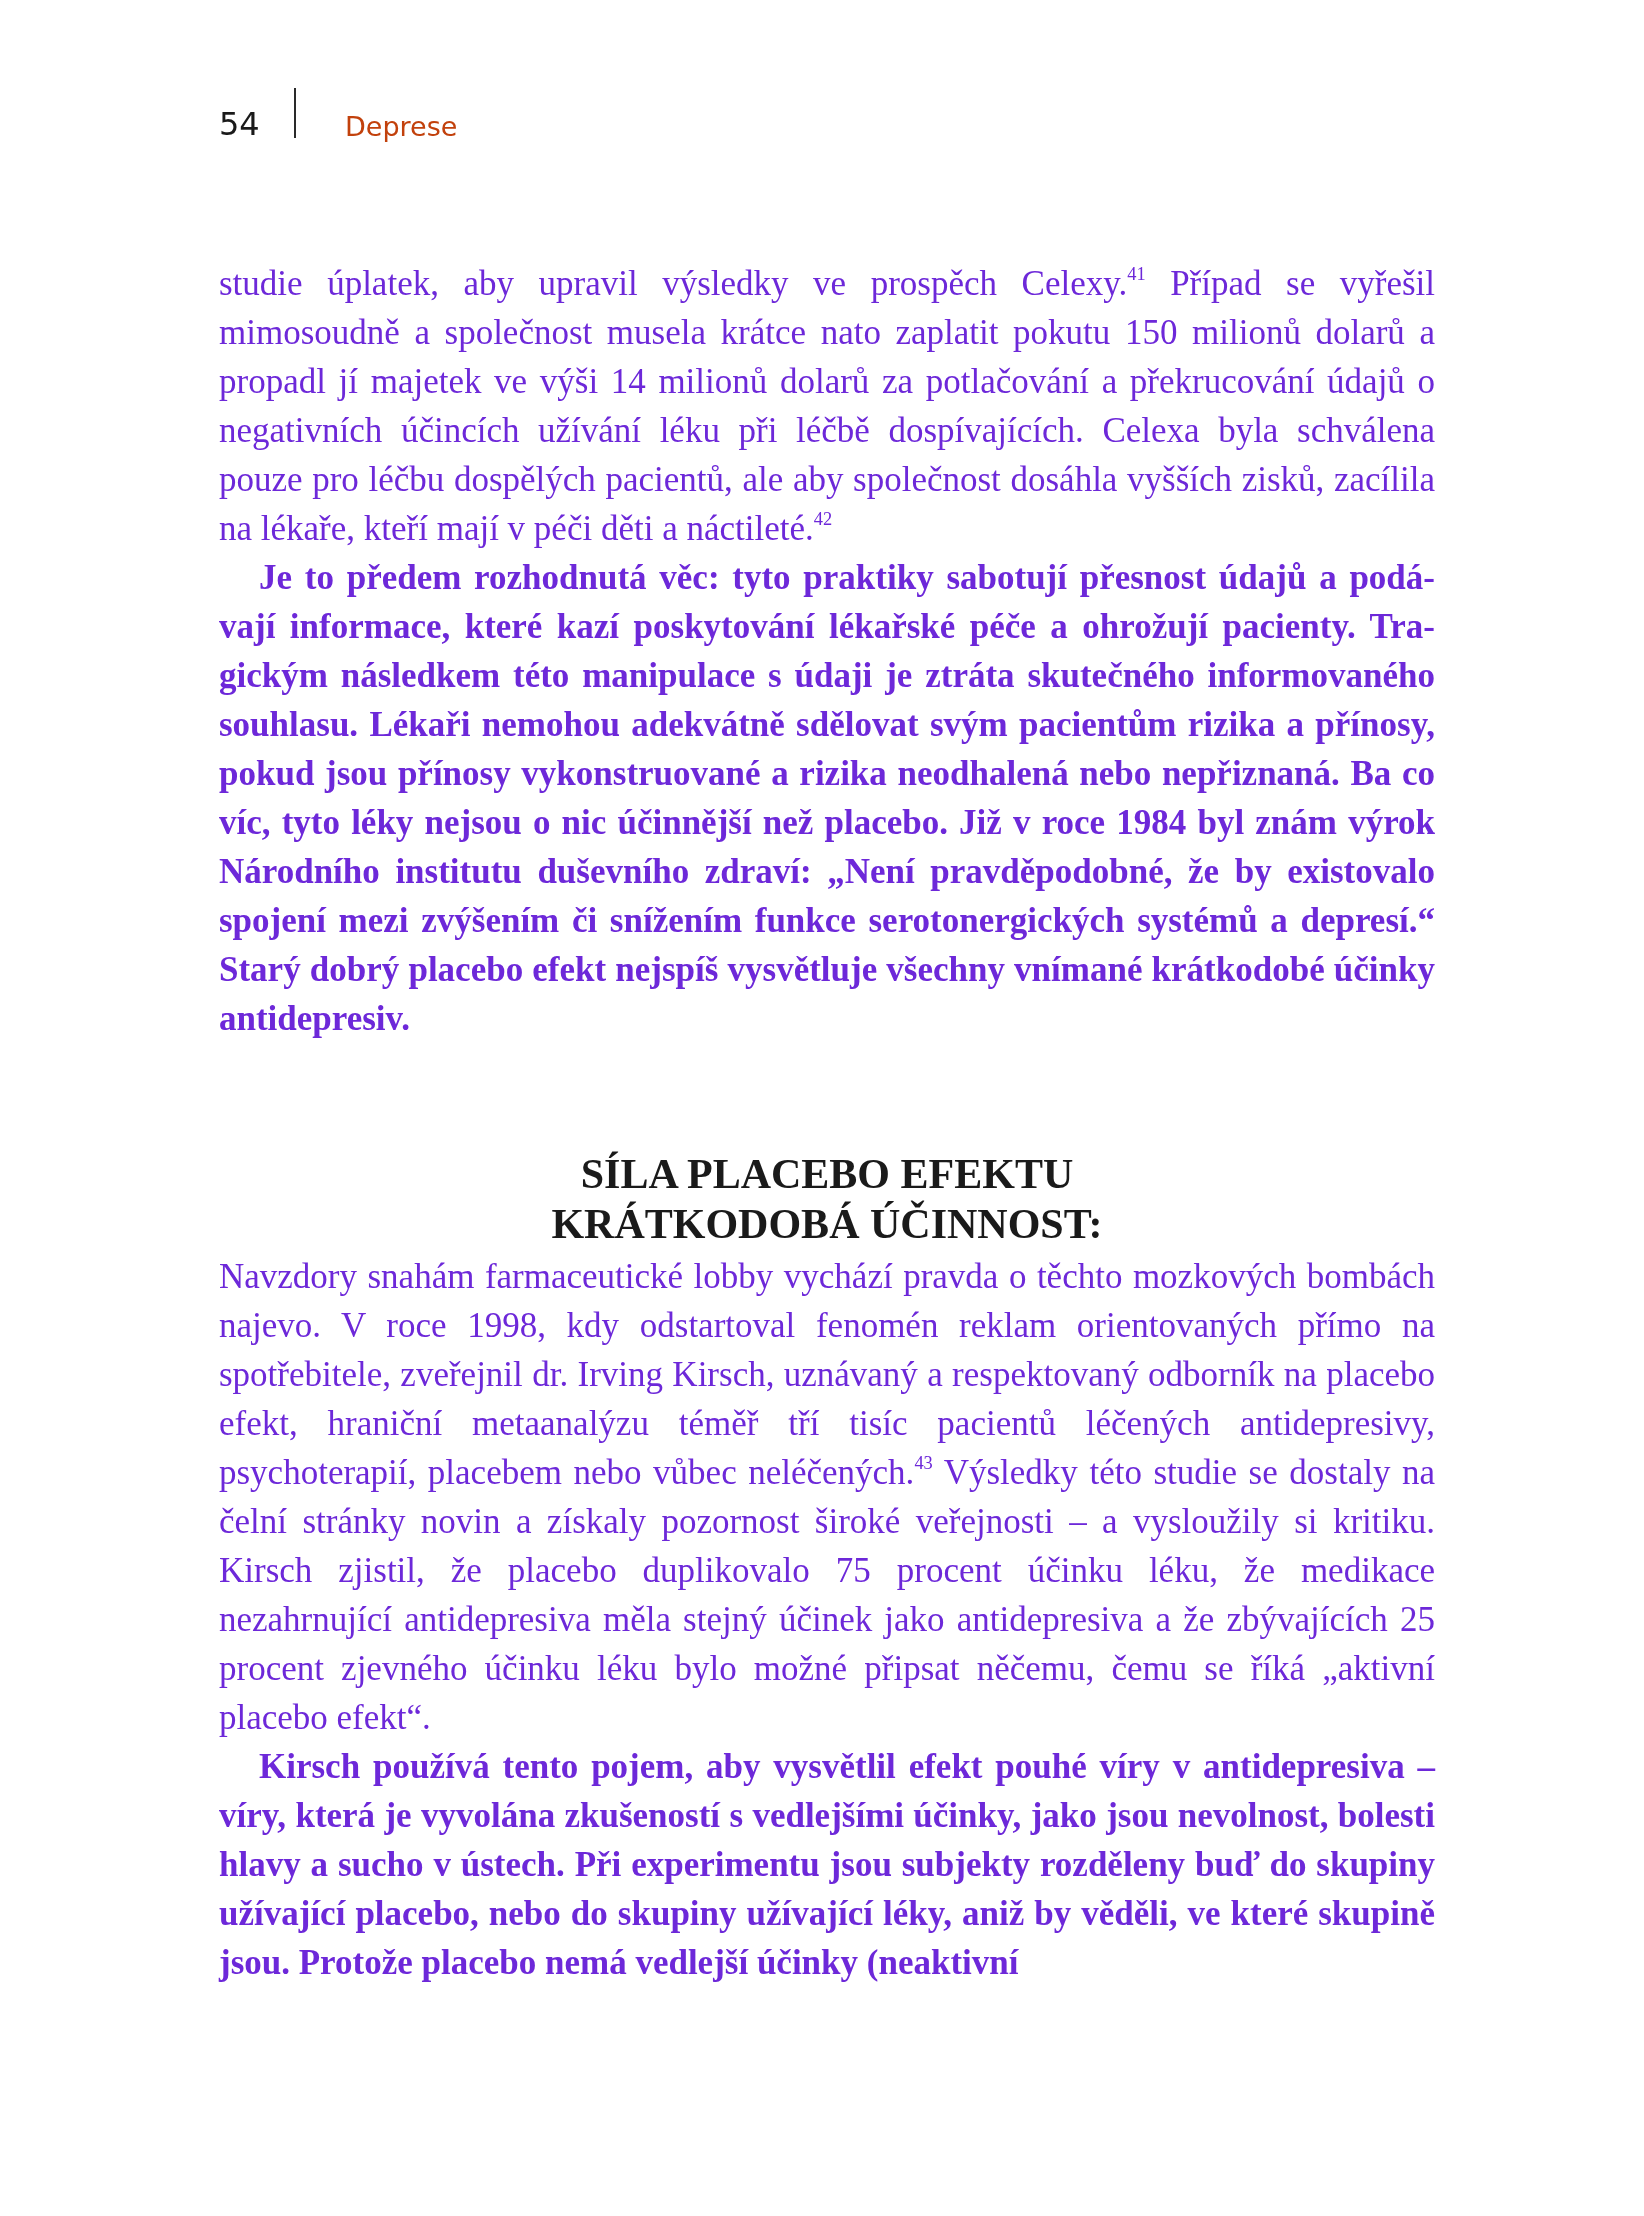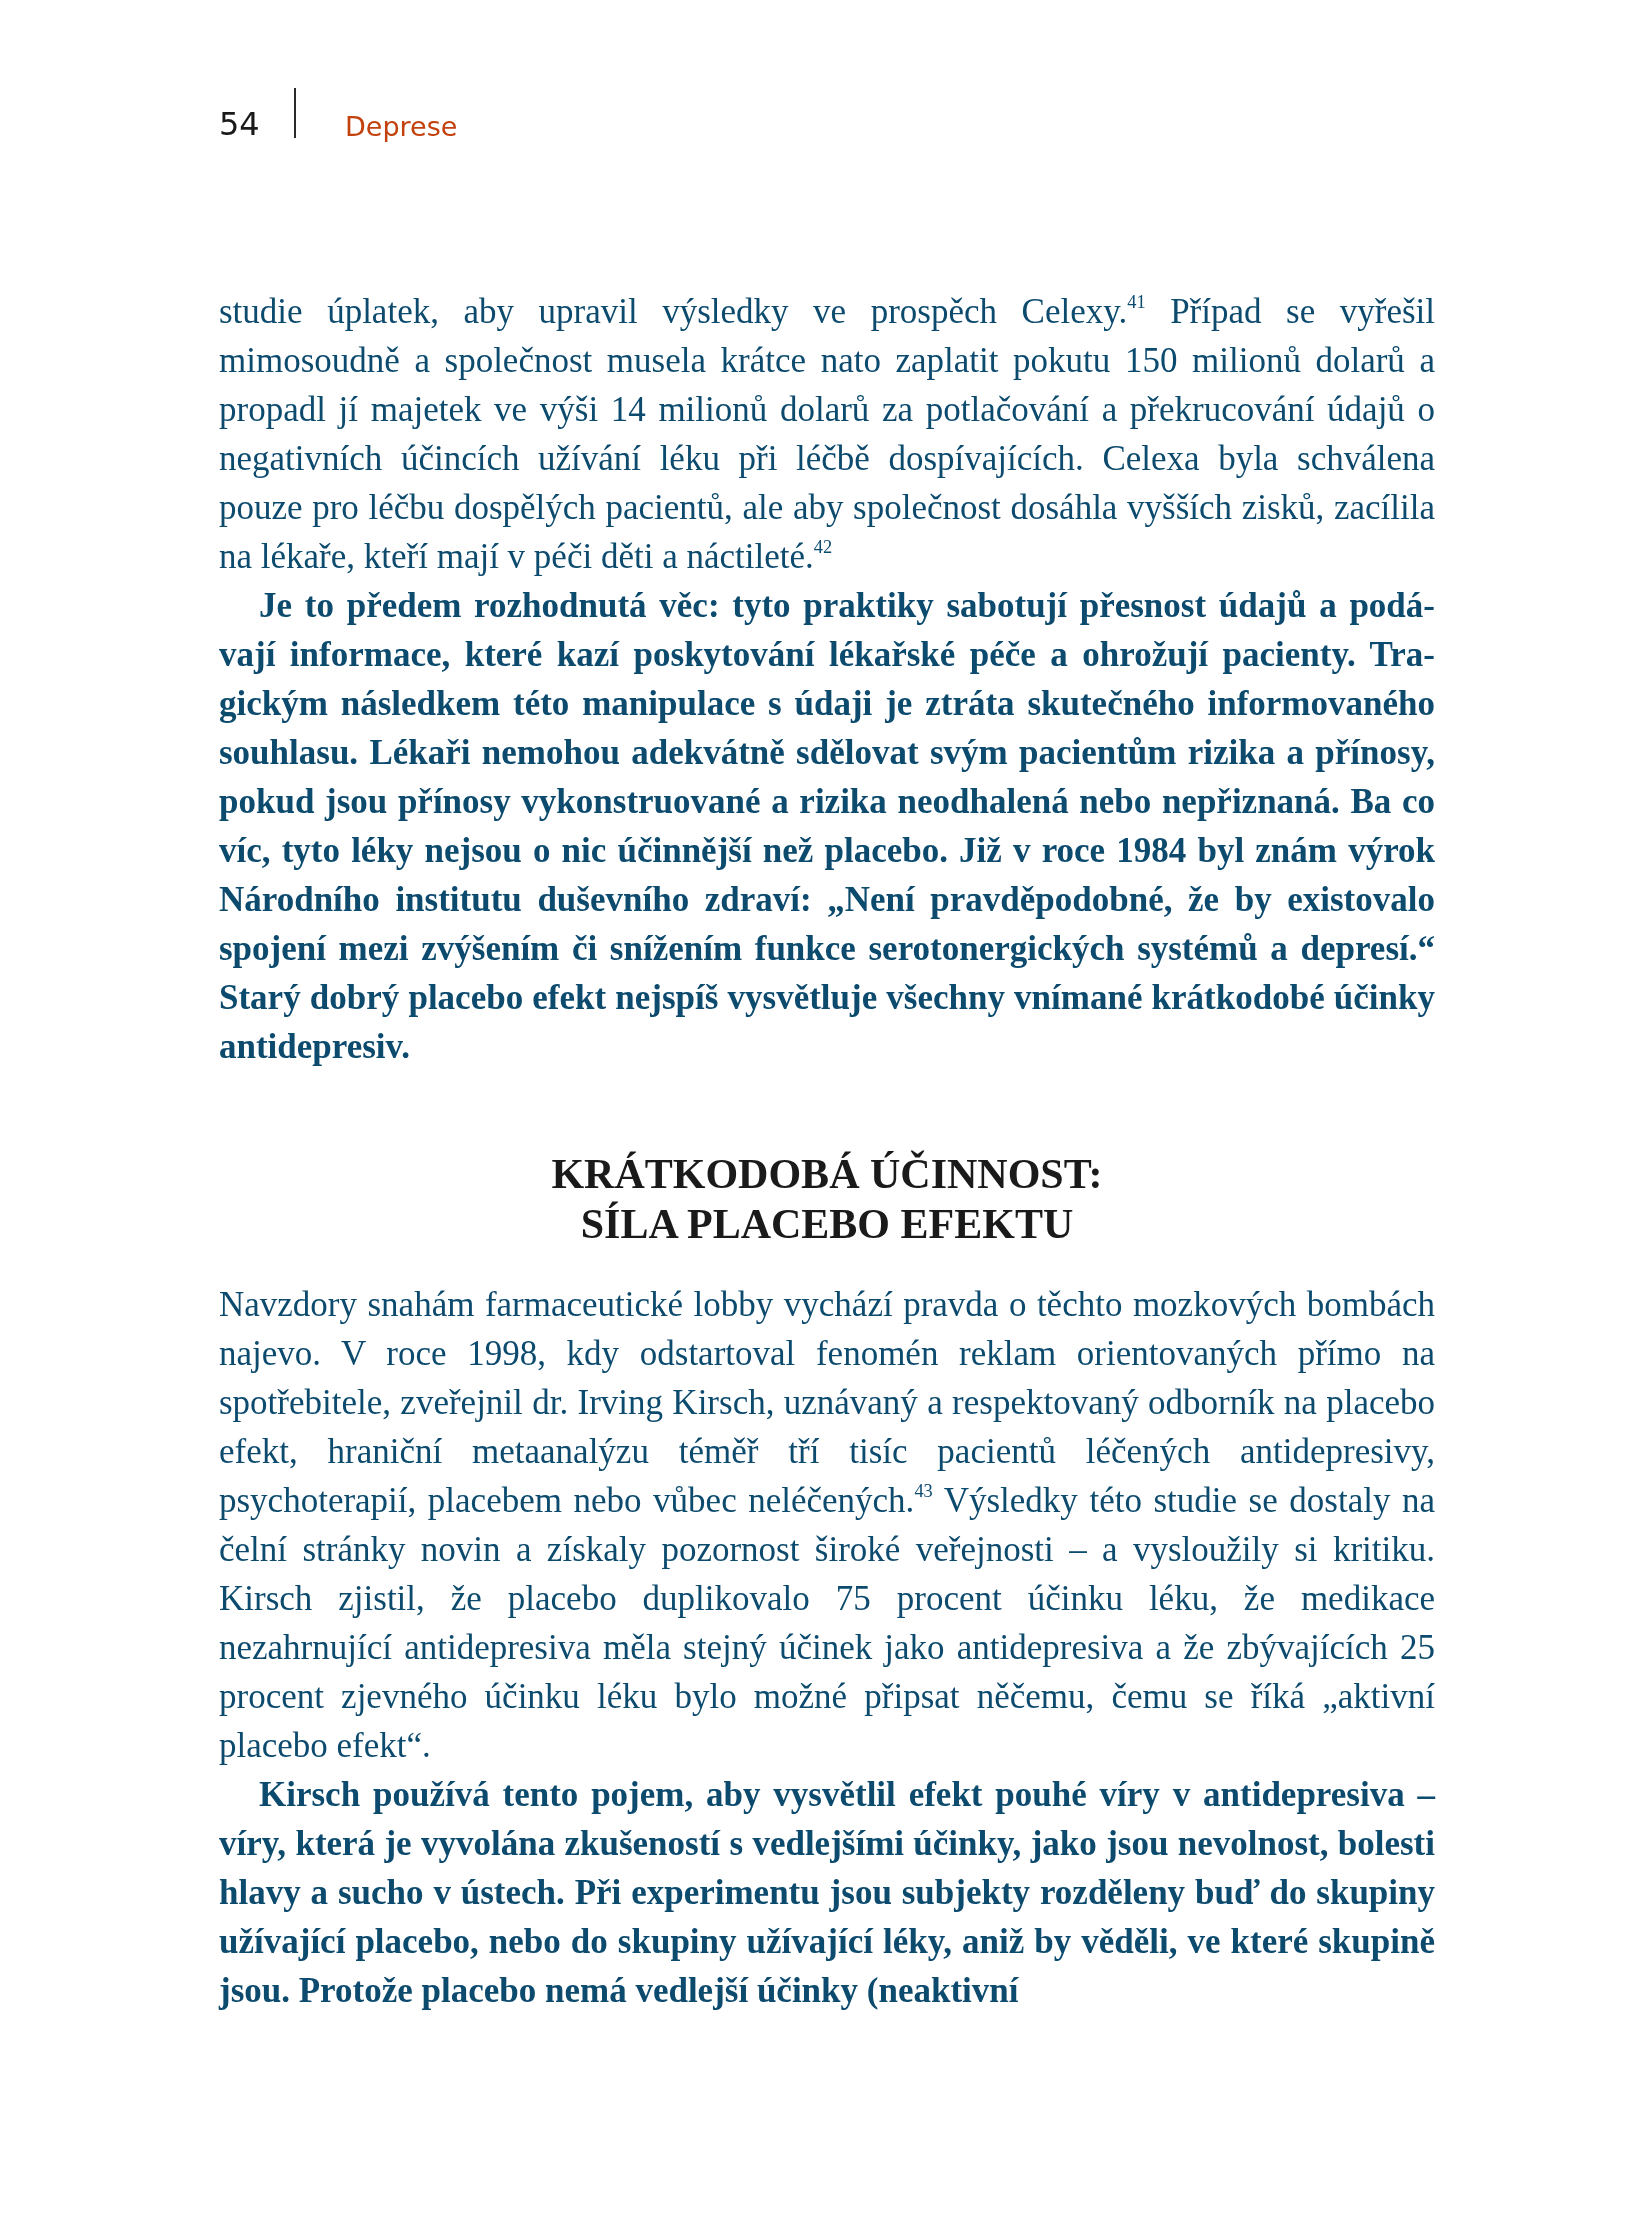--- a/index.html
+++ b/index.html
@@ -48,23 +48,22 @@
       color: #c2410c;
     }
     .body-text {
       position: absolute;
       left: 219px;
       width: 1216px;
       font-family: "Liberation Serif", serif;
       font-size: 35px;
       line-height: 49px;
       text-align: justify;
-      color: #0c4a6e;
+      color: #6d28d9;
       hyphens: manual;
-      margin-top: 28px;
     }
     .body-text p {
       margin: 0;
     }
     .body-text p.indent {
       text-indent: 40px;
       font-weight: bold;
     }
     .body-text p.noindent {
       text-indent: 0;
@@ -106,22 +105,22 @@
 <div class="body-text section-1">
   <p class="noindent">
     <span>studie úplatek, aby upravil výsledky ve prospěch Celexy.</span><sup class="fn">41</sup><span> Případ se vyřešil mimosoudně a společnost musela krátce nato zaplatit pokutu 150 milionů dolarů a propadl jí majetek ve výši 14 milionů dolarů za potlačování a pře­krucování údajů o negativních účincích užívání léku při léčbě dospívajících. Celexa byla schválena pouze pro léčbu dospělých pacientů, ale aby společnost dosáhla vyšších zisků, zacílila na lékaře, kteří mají v péči děti a náctileté.</span><sup class="fn">42</sup>
   </p>
   <p class="indent">
     <span>Je to předem rozhodnutá věc: tyto praktiky sabotují přesnost údajů a podá­vají informace, které kazí poskytování lékařské péče a ohrožují pacienty. Tra­gickým následkem této manipulace s údaji je ztráta skutečného informova­ného souhlasu. Lékaři nemohou adekvátně sdělovat svým pacientům rizika a přínosy, pokud jsou přínosy vykonstruované a rizika neodhalená nebo nepřiznaná. Ba co víc, tyto léky nejsou o nic účinnější než placebo. Již v roce 1984 byl znám výrok Národního institutu duševního zdraví: „Není pravdě­podobné, že by existovalo spojení mezi zvýšením či snížením funkce seroto­nergických systémů a depresí.“ Starý dobrý placebo efekt nejspíš vysvětluje všechny vnímané krátkodobé účinky antidepresiv.</span>
   </p>
 </div>
 
 <div class="heading">
+  <div>SÍLA PLACEBO EFEKTU</div>
   <div>KRÁTKODOBÁ ÚČINNOST:</div>
-  <div>SÍLA PLACEBO EFEKTU</div>
 </div>
 
 <div class="body-text section-2">
   <p class="noindent">
     <span>Navzdory snahám farmaceutické lobby vychází pravda o těchto mozkových bombách najevo. V roce 1998, kdy odstartoval fenomén reklam orientova­ných přímo na spotřebitele, zveřejnil dr. Irving Kirsch, uznávaný a respekto­vaný odborník na placebo efekt, hraniční metaanalýzu téměř tří tisíc pacientů léčených antidepresivy, psychoterapií, placebem nebo vůbec neléčených.</span><sup class="fn">43</sup><span> Výsledky této studie se dostaly na čelní stránky novin a získaly pozornost široké veřejnosti – a vysloužily si kritiku. Kirsch zjistil, že placebo dupliko­valo 75 procent účinku léku, že medikace nezahrnující antidepresiva měla stejný účinek jako antidepresiva a že zbývajících 25 procent zjevného účinku léku bylo možné připsat něčemu, čemu se říká „aktivní placebo efekt“.</span>
   </p>
   <p class="indent">
     <span>Kirsch používá tento pojem, aby vysvětlil efekt pouhé víry v antidepre­siva – víry, která je vyvolána zkušeností s vedlejšími účinky, jako jsou nevol­nost, bolesti hlavy a sucho v ústech. Při experimentu jsou subjekty rozdě­leny buď do skupiny užívající placebo, nebo do skupiny užívající léky, aniž by věděli, ve které skupině jsou. Protože placebo nemá vedlejší účinky (neaktivní</span>
   </p>
 </div>

